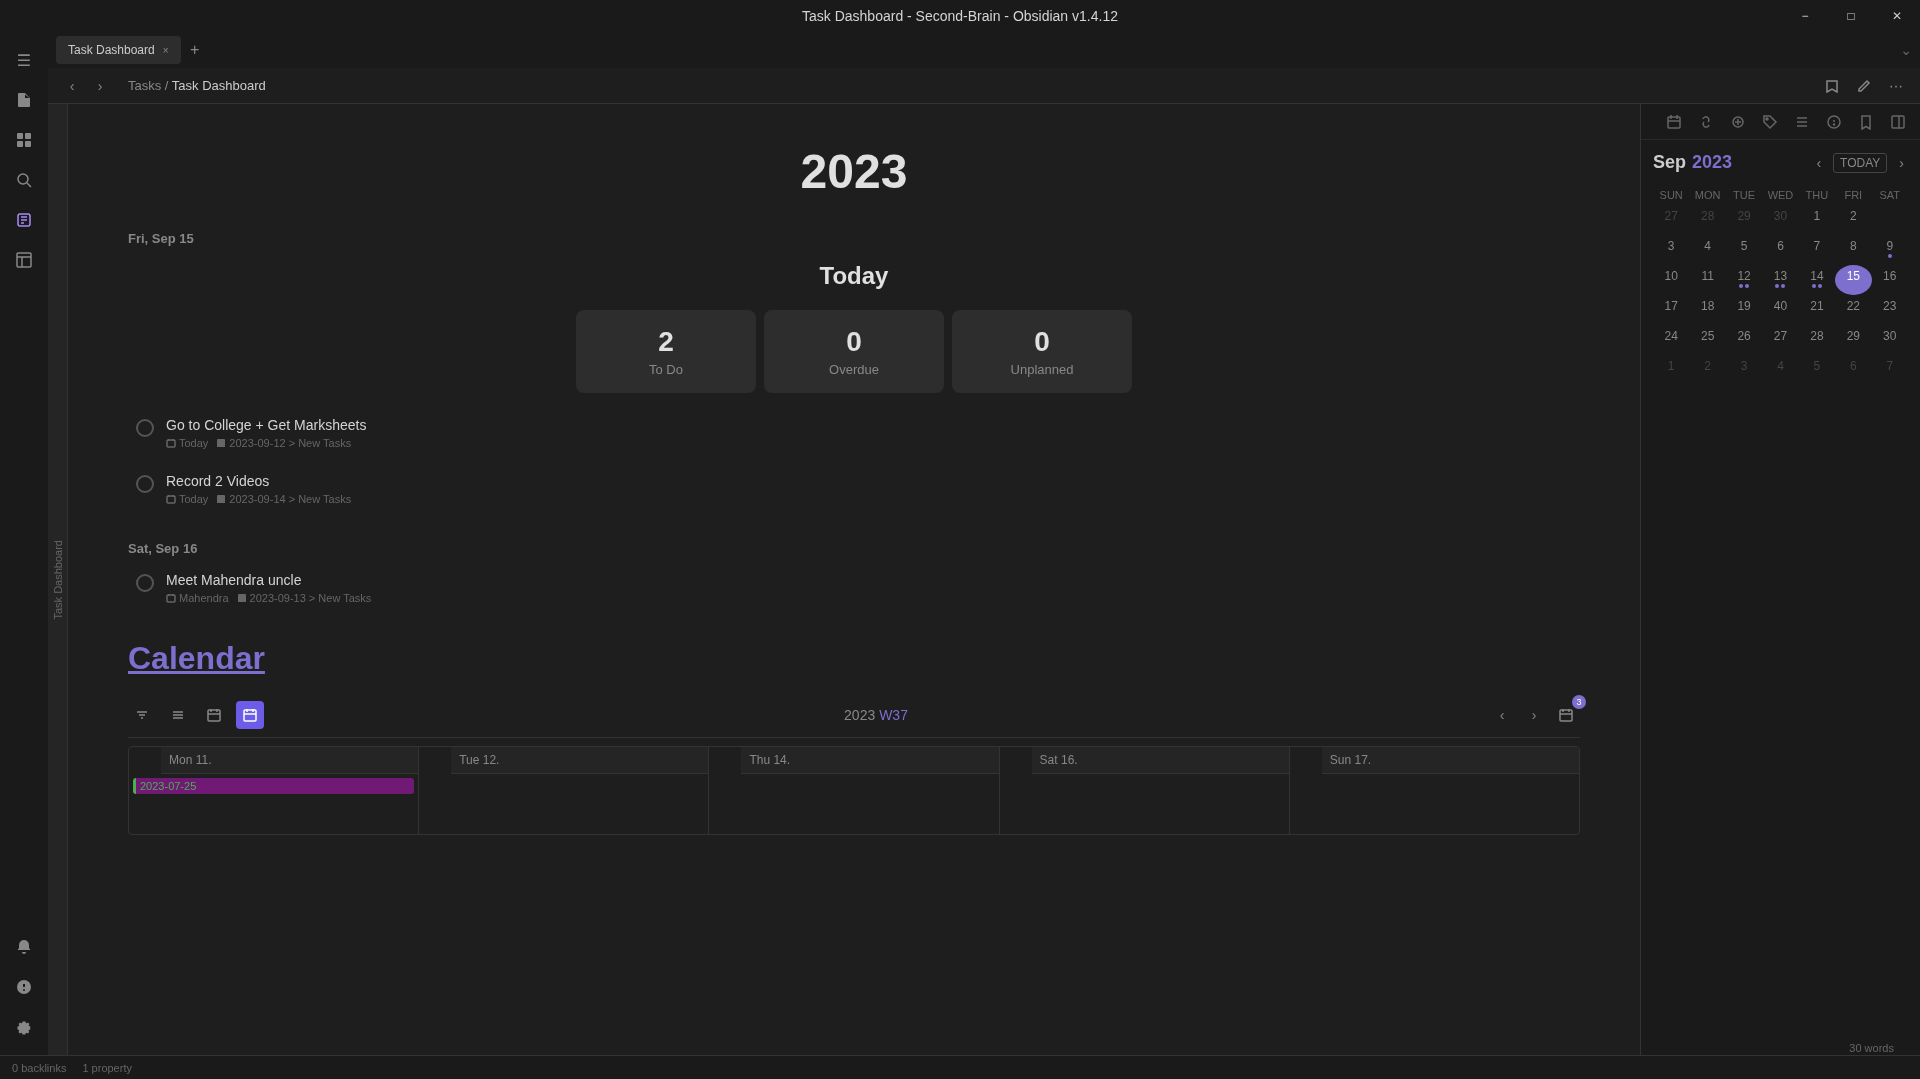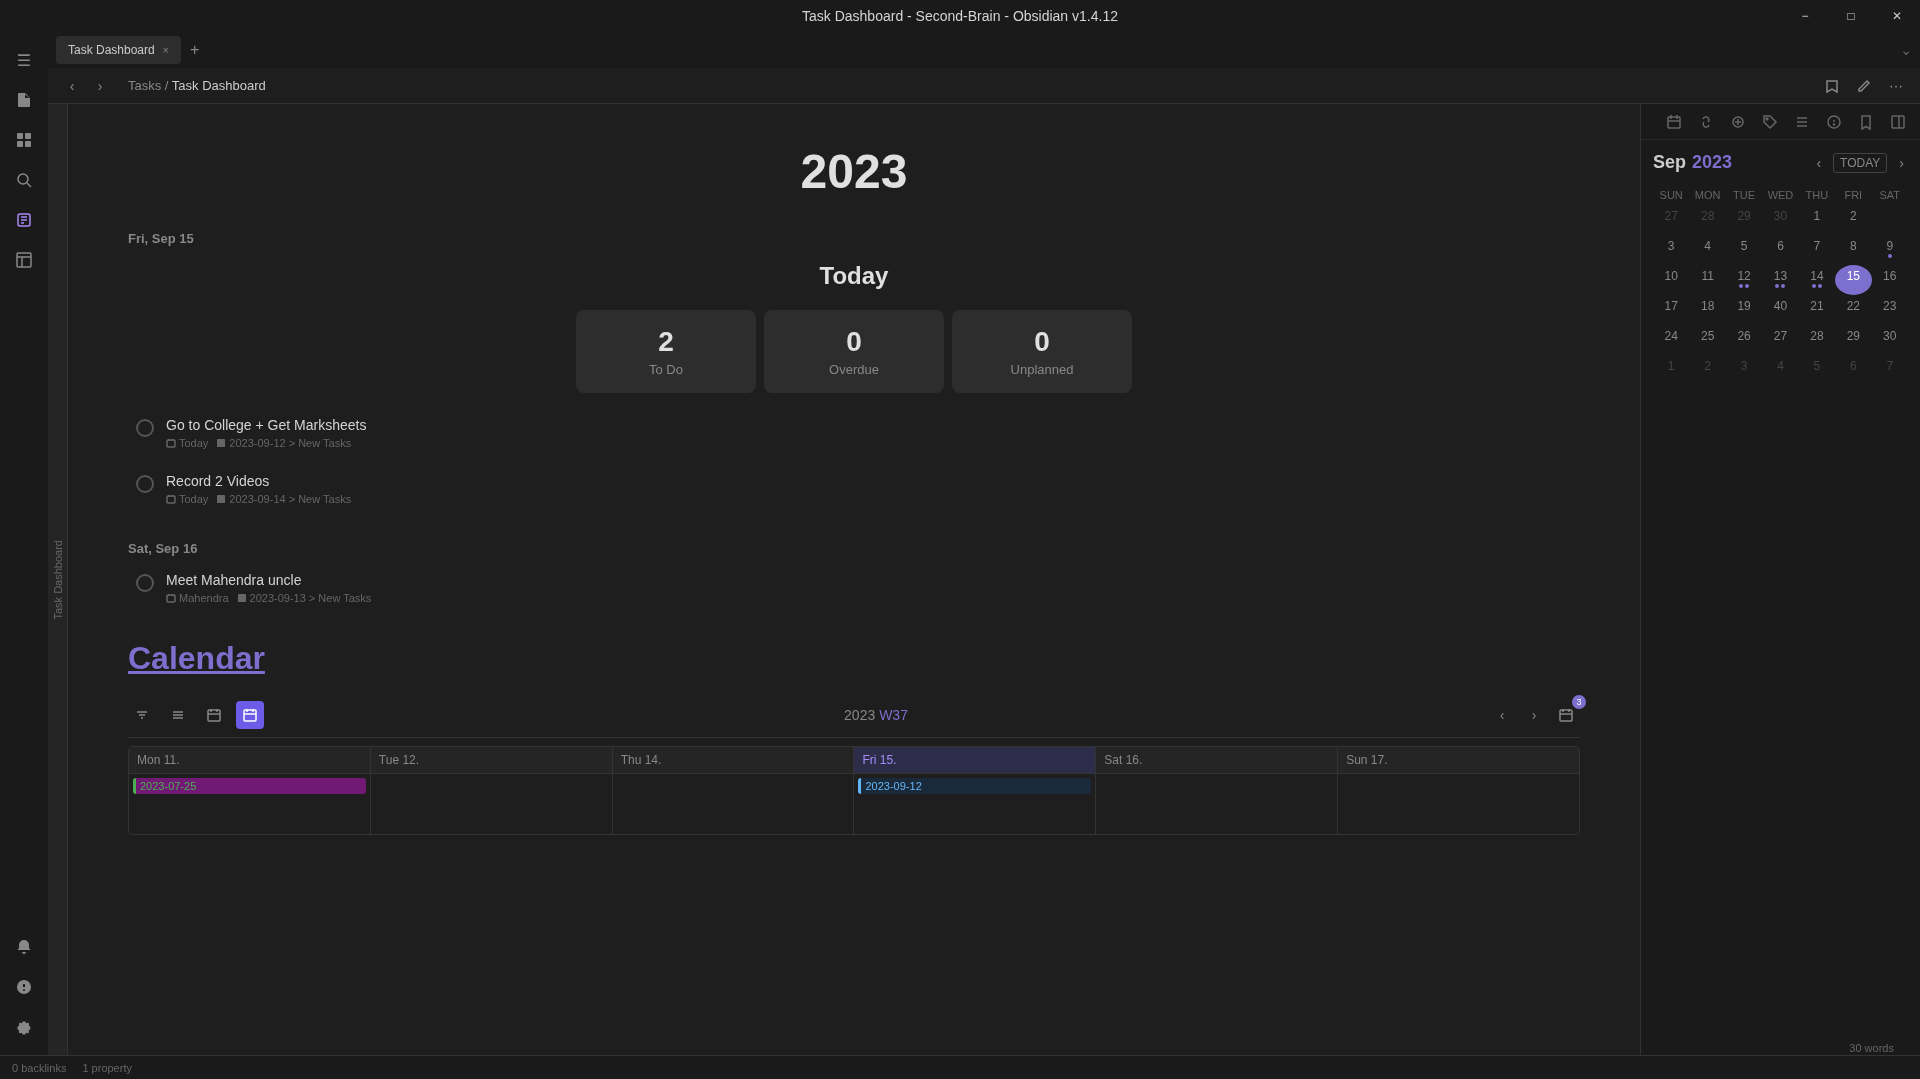--- a/index.html
+++ b/index.html
@@ -377,20 +377,21 @@
       border-right: 1px solid #333;
       min-height: 80px;
     }
     .cal-day-col:last-child { border-right: none; }
     .cal-day-header {
       padding: 6px 8px;
       font-size: 12px;
       color: #888;
       background: #252525;
       border-bottom: 1px solid #333;
+      margin-left: 32px;
     }
     .cal-day-header.today-col {
       background: #2d2d4a;
       color: #a78bfa;
     }
     .cal-day-content {
       padding: 4px;
       min-height: 60px;
     }
     .cal-event {
@@ -827,26 +828,20 @@
                 <div class="cal-event green">2023-07-25</div>
               </div>
             </div>
             <div class="cal-day-col">
               <div class="cal-day-header">Tue 12.</div>
               <div class="cal-day-content"></div>
             </div>
             <div class="cal-day-col">
               <div class="cal-day-header">Thu 14.</div>
               <div class="cal-day-content"></div>
-            </div>
-            <div class="cal-day-col today-col">
-              <div class="cal-day-header today-col">Fri 15.</div>
-              <div class="cal-day-content">
-                <div class="cal-event blue">2023-09-12</div>
-              </div>
             </div>
             <div class="cal-day-col">
               <div class="cal-day-header">Sat 16.</div>
               <div class="cal-day-content"></div>
             </div>
             <div class="cal-day-col">
               <div class="cal-day-header">Sun 17.</div>
               <div class="cal-day-content"></div>
             </div>
           </div>

